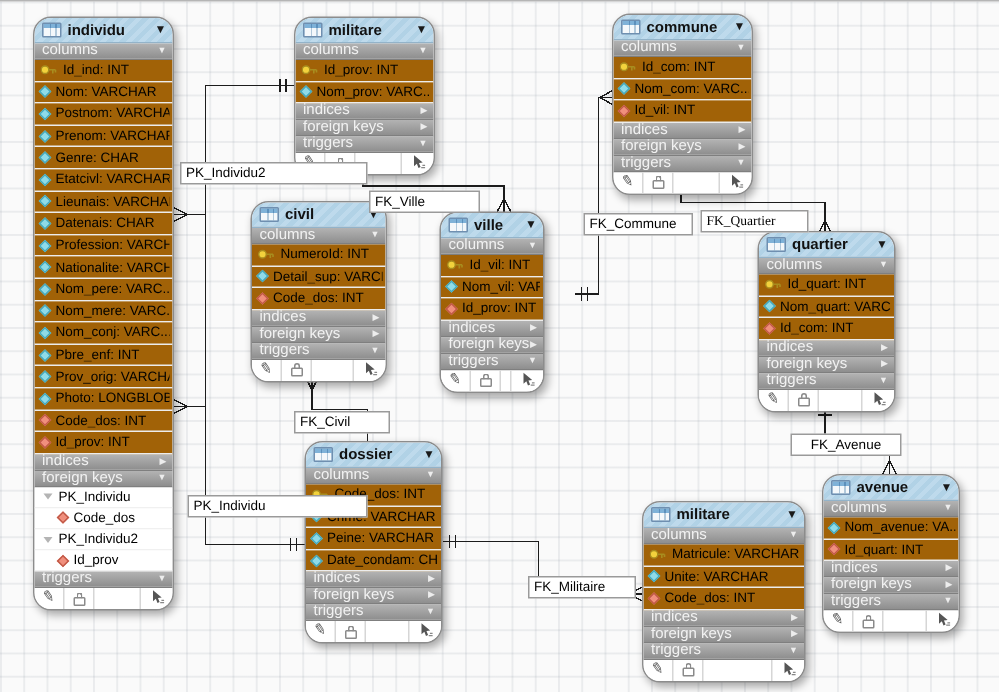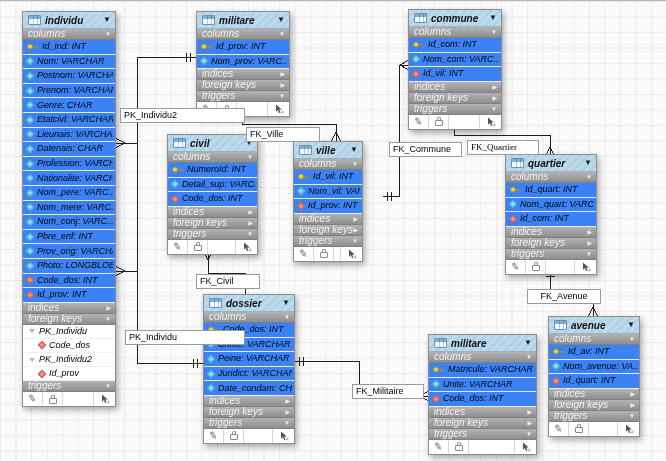--- a/index.html
+++ b/index.html
@@ -11,23 +11,22 @@
       linear-gradient(to bottom, rgba(150,160,170,.16) 1px, transparent 1px);
     background-size:15.5px 15.5px;
     border-top:1px solid #b5b5b5;
     font-family:"Liberation Sans","DejaVu Sans",sans-serif;
   }
   #rel-lines{position:absolute;left:0;top:0;z-index:1;}
   #rel-lines path{stroke:#1c1c1c;stroke-width:1;fill:none;shape-rendering:crispEdges;}
 
   .tbl{
     position:absolute;z-index:2;box-sizing:border-box;background:#fff;
-    border:1px solid #8c8c8c;border-radius:0;overflow:hidden;
+    border:1px solid #8c8c8c;border-radius:12px;overflow:hidden;
     box-shadow:2px 3px 6px rgba(0,0,0,.33);
-    font-style:italic;
   }
   .tbl-header{
     height:16px;display:flex;align-items:center;gap:4px;padding:0 4px 0 5px;
     background:repeating-linear-gradient(135deg,#bedaec 0 3px,#b1d2e6 3px 6px);
     border-bottom:1px solid #93b3c9;
   }
   .tbl-icon{
     width:13px;height:10px;flex:0 0 auto;border:1px solid #6f8fb0;border-radius:1px;
     background:linear-gradient(#7fb2d8 0 3px,#f4f8fb 3px),
                linear-gradient(to right,transparent 0 4px,#b9cede 4px 5px,transparent 5px 8px,#b9cede 8px 9px,transparent 9px);
@@ -37,21 +36,21 @@
   .hdr-arrow{font-size:8px;color:#1a1a1a;flex:0 0 auto;line-height:1;}
   .sec-bar{
     height:10px;display:flex;align-items:center;padding:0 4px 0 5px;
     background:linear-gradient(#b3b3b3,#8e8e8e);
     border-bottom:1px solid #7f7f7f;
   }
   .sec-label{font-size:10px;color:#f2f2f2;flex:1;line-height:1;white-space:nowrap;}
   .sec-arrow{font-size:6px;color:#ededed;line-height:1;flex:0 0 auto;}
   .col-row{
     height:13.6px;display:flex;align-items:center;gap:4px;padding:0 2px 0 4px;
-    border-bottom:1px solid #ececec;background:#3b82f6;
+    border-bottom:1px solid #ececec;background:#a16207;
   }
   .col-text{font-size:9px;color:#000;white-space:nowrap;overflow:hidden;line-height:1;}
   .dm{width:6px;height:6px;flex:0 0 auto;transform:rotate(45deg);box-sizing:border-box;}
   .dm-c{background:#8fdbe8;border:1px solid #47aabc;}
   .dm-f{background:#f08f7d;border:1px solid #c25a48;}
   .ic-key{flex:0 0 auto;display:flex;}
   .fk-row{height:13.2px;display:flex;align-items:center;gap:4px;padding:0 2px 0 6px;border-bottom:1px solid #f0f0f0;background:#fff;}
   .fk-exp{width:0;height:0;flex:0 0 auto;border-left:3.5px solid transparent;border-right:3.5px solid transparent;border-top:4.5px solid #b4b4b4;}
   .fk-col{padding-left:16px;text-align:right;}
   .ft{display:flex;height:14px;background:#fff;align-items:stretch;}
@@ -505,24 +504,20 @@
       <div class="col-row">
         <span class="dm dm-c"></span>
         <span class="col-text">Crime: VARCHAR</span>
       </div>
       <div class="col-row">
         <span class="dm dm-c"></span>
         <span class="col-text">Peine: VARCHAR</span>
       </div>
       <div class="col-row">
         <span class="dm dm-c"></span>
-        <span class="col-text">Juridict: VARCHAR</span>
-      </div>
-      <div class="col-row">
-        <span class="dm dm-c"></span>
         <span class="col-text">Date_condam: CHAR</span>
       </div>
       <div class="sec-bar">
         <span class="sec-label">indices</span>
         <span class="sec-arrow">▶</span>
       </div>
       <div class="sec-bar">
         <span class="sec-label">foreign keys</span>
         <span class="sec-arrow">▶</span>
       </div>
@@ -603,29 +598,20 @@
     </div>
     <div class="tbl" style="left: 548px; top: 315px; width: 92px;">
       <div class="tbl-header">
         <span class="tbl-icon"></span>
         <span class="tbl-name">avenue</span>
         <span class="hdr-arrow">▼</span>
       </div>
       <div class="sec-bar">
         <span class="sec-label">columns</span>
         <span class="sec-arrow">▼</span>
-      </div>
-      <div class="col-row">
-        <span class="ic-key">
-          <svg width="11" height="9" viewBox="0 0 11 9">
-            <circle cx="3" cy="4.5" r="2.5" fill="#f2d23c" stroke="#a88d1f" stroke-width="0.9"></circle>
-            <path d="M5.5 4.5 H10 M8.2 4.5 V7 M10 4.5 V6.3" stroke="#a88d1f" stroke-width="1.1" fill="none"></path>
-          </svg>
-        </span>
-        <span class="col-text">Id_av: INT</span>
       </div>
       <div class="col-row">
         <span class="dm dm-c"></span>
         <span class="col-text">Nom_avenue: VA...</span>
       </div>
       <div class="col-row">
         <span class="dm dm-f"></span>
         <span class="col-text">Id_quart: INT</span>
       </div>
       <div class="sec-bar">

